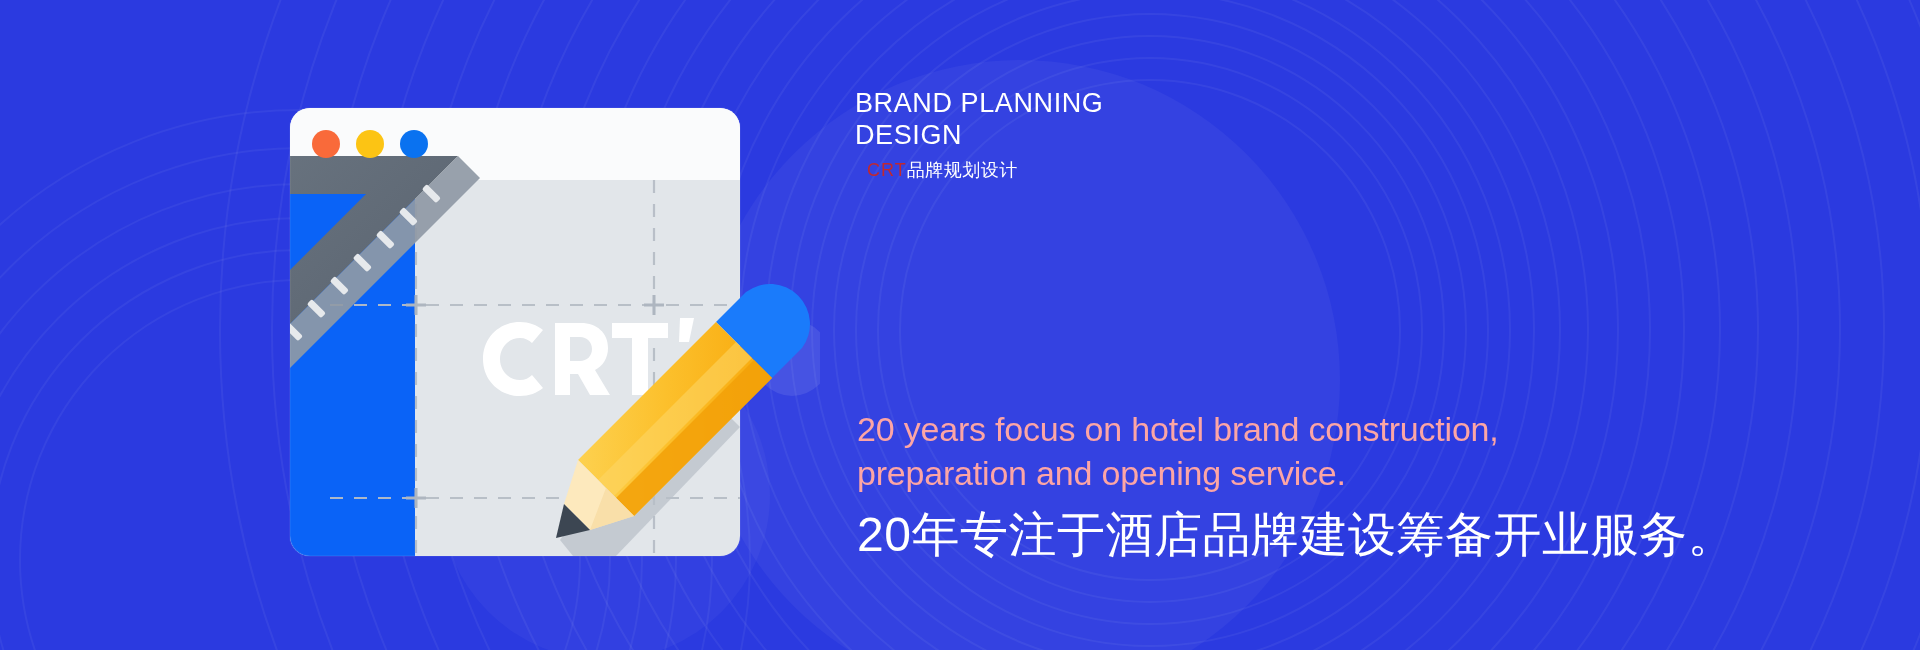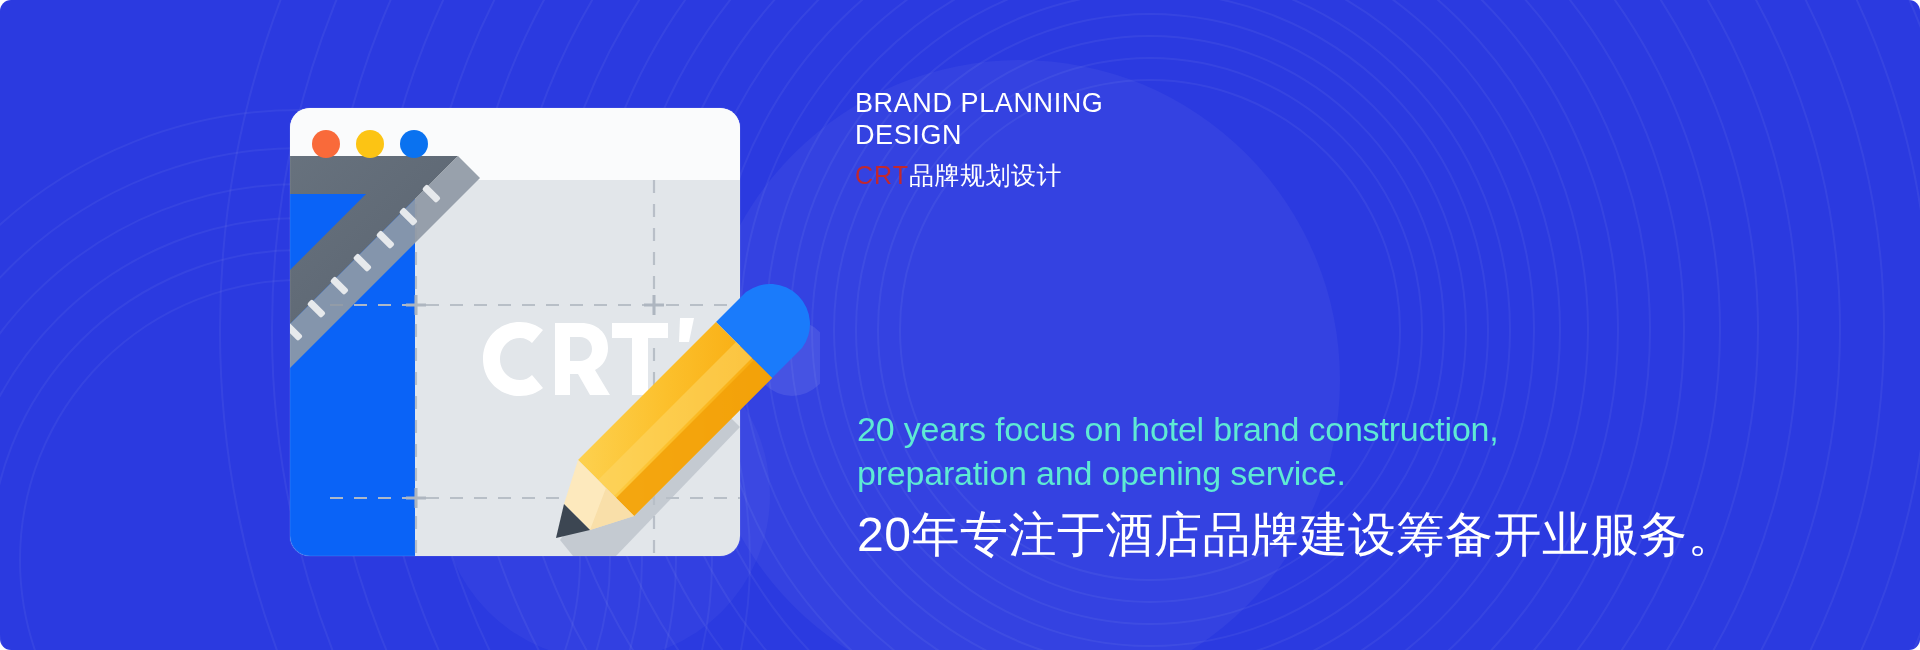--- a/index.html
+++ b/index.html
@@ -57,60 +57,60 @@
   .kicker {
     color: #ffffff;
     font-size: 27px;
     line-height: 1.17;
     letter-spacing: 0.6px;
     font-weight: 400;
     white-space: pre-line;
     margin: 0;
   }
   .subkicker {
-    margin: 9px 0 0 0;
-    font-size: 25px;
+    margin: 9px 0 0 12px;
+    font-size: 18px;
     line-height: 1.2;
     color: #ffffff;
     letter-spacing: 0.5px;
   }
   .subkicker .crt-red {
     color: #c1282f;
     letter-spacing: 1px;
     font-weight: 400;
   }
 
   .lede {
     position: absolute;
     left: 857px;
     top: 408px;
     width: 940px;
   }
   .lede-en {
     margin: 0;
-    color: #5eead4;
+    color: #fca5a5;
     font-size: 34px;
     line-height: 1.28;
     font-weight: 400;
     letter-spacing: -0.2px;
     white-space: pre-line;
   }
   .lede-cn {
     margin: 10px 0 0 0;
     color: #ffffff;
     font-size: 48px;
     line-height: 1.25;
     font-weight: 400;
     letter-spacing: 0.5px;
   }
 </style>
 </head>
 <body>
 
-<div class="banner" style="background: rgb(43, 58, 224); border-radius: 11px;">
+<div class="banner" style="background: rgb(43, 58, 224);">
 
   <div class="bg-rings">
     <svg viewBox="0 0 1920 650" preserveAspectRatio="none" aria-hidden="true">
       <g fill="none" stroke="#ffffff" stroke-opacity="0.055" stroke-width="2">
         <circle cx="1150" cy="330" r="250"></circle>
         <circle cx="1150" cy="330" r="272"></circle>
         <circle cx="1150" cy="330" r="294"></circle>
         <circle cx="1150" cy="330" r="316"></circle>
         <circle cx="1150" cy="330" r="338"></circle>
         <circle cx="1150" cy="330" r="360"></circle>

